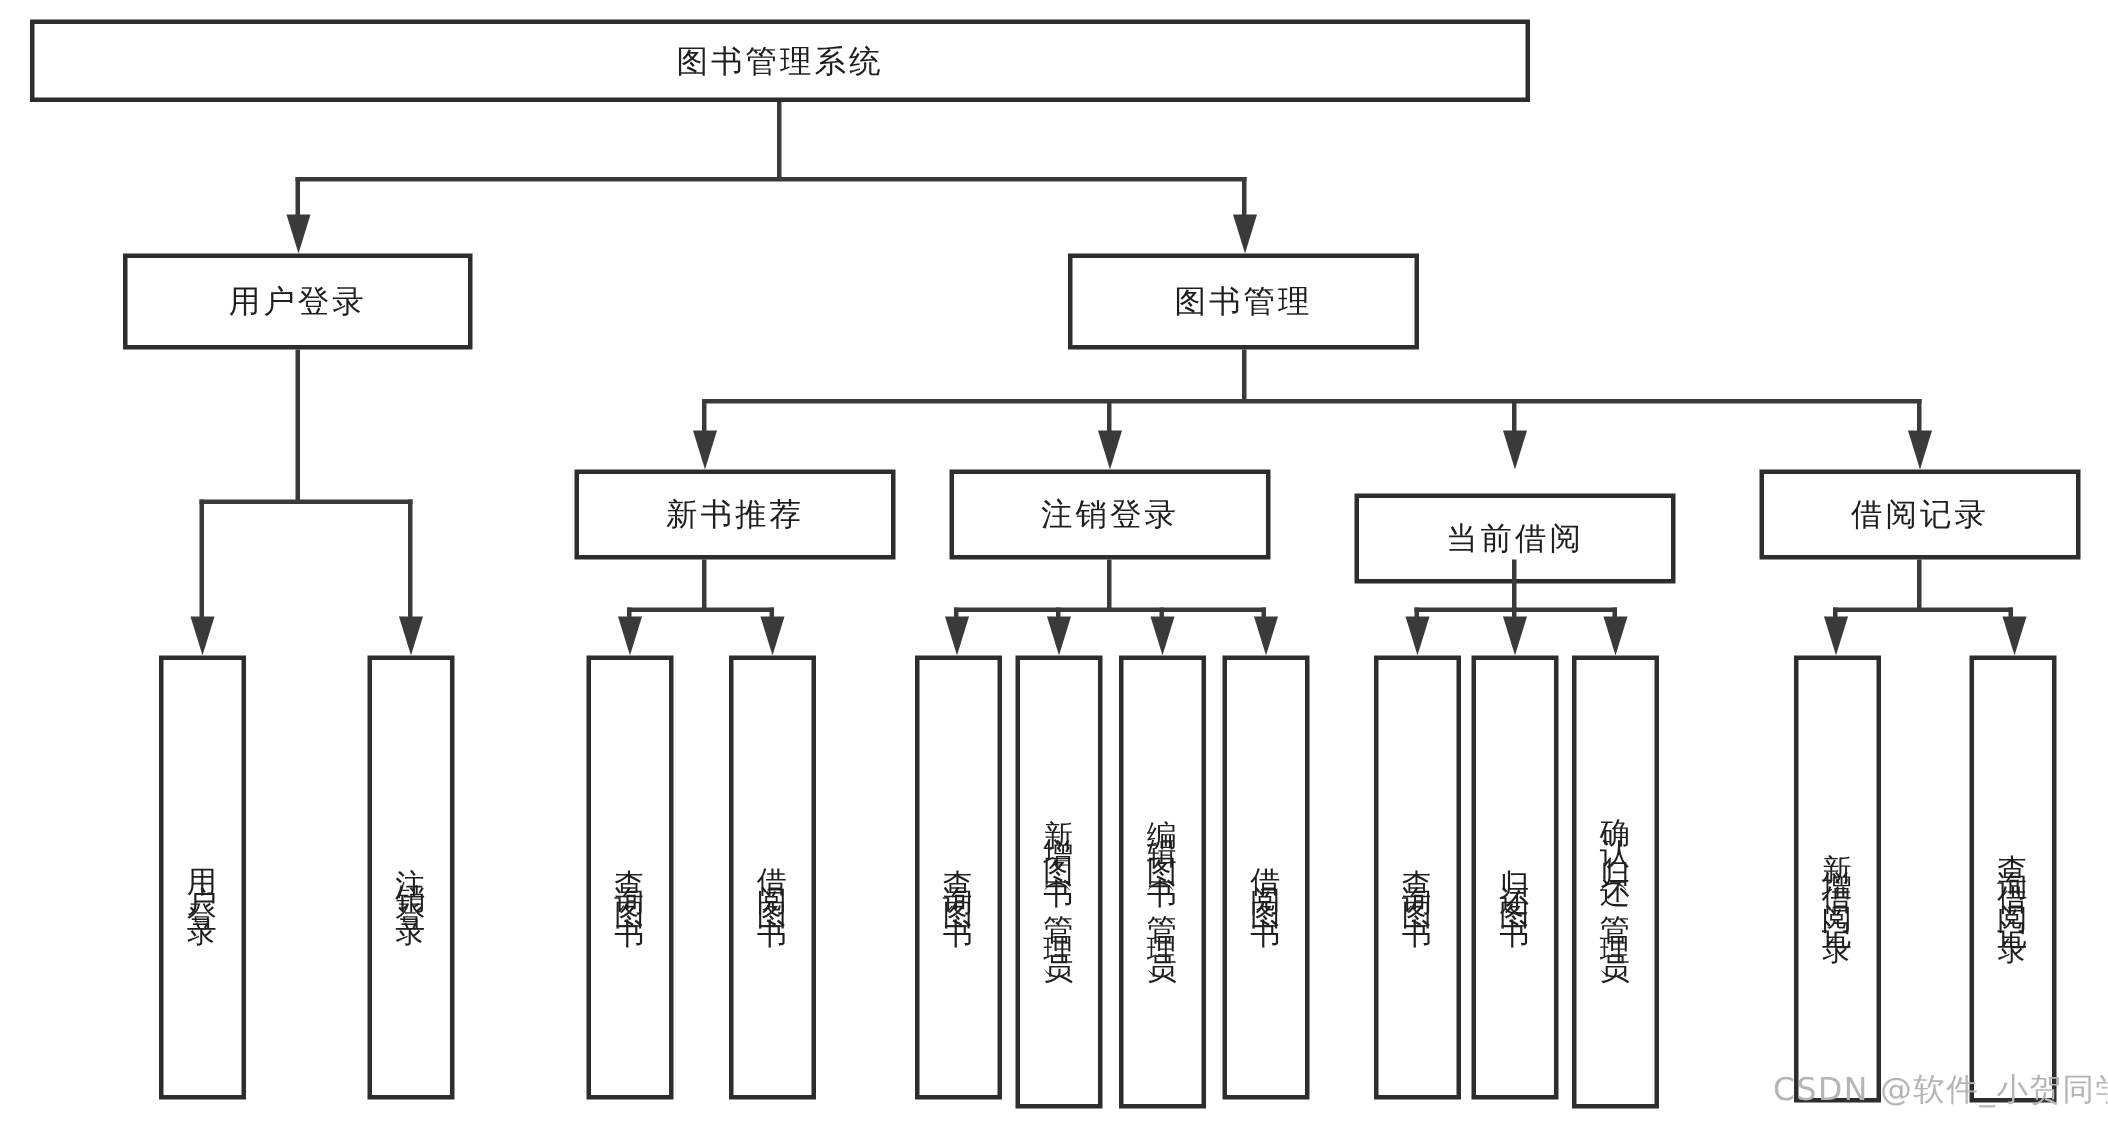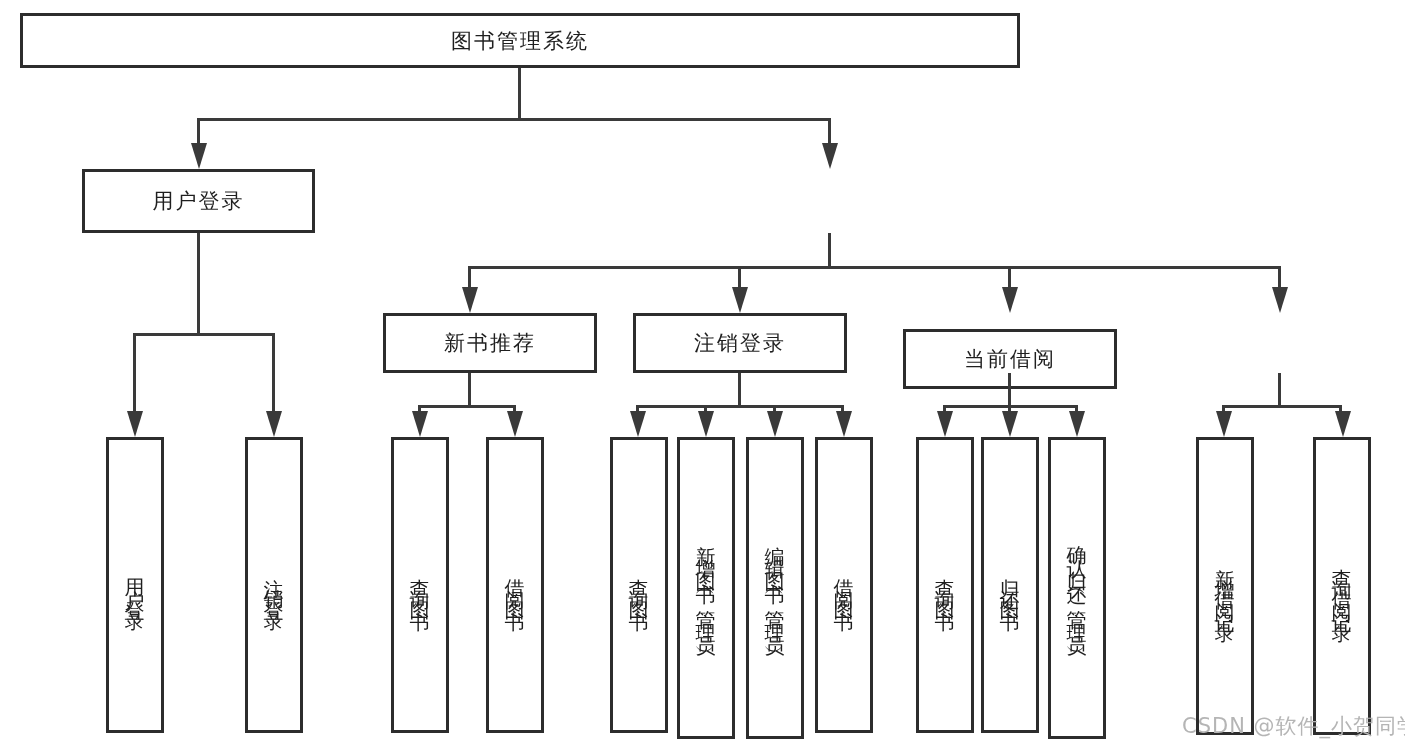--- a/index.html
+++ b/index.html
@@ -45,20 +45,23 @@
   <div class="vline" style="left:518px;top:68px;height:51px"></div>
   <div class="hline" style="left:197px;top:118px;width:634px"></div>
   <div class="vline" style="left:197px;top:118px;height:30px"></div>
   <div class="vline" style="left:828px;top:118px;height:30px"></div>
   <div class="arrow" style="left:191px;top:143px"></div>
   <div class="arrow" style="left:822px;top:143px"></div>
 
   <div class="box hbox" style="left:82px;top:169px;width:233px;height:64px">
     <span>用户登录</span>
   </div>
+  <div class="box hbox" style="left:712px;top:169px;width:234px;height:64px">
+    <span>图书管理</span>
+  </div>
 
   <div class="vline" style="left:197px;top:233px;height:101px"></div>
   <div class="hline" style="left:133px;top:333px;width:142px"></div>
   <div class="vline" style="left:133px;top:333px;height:80px"></div>
   <div class="vline" style="left:272px;top:333px;height:80px"></div>
   <div class="arrow" style="left:127px;top:411px"></div>
   <div class="arrow" style="left:266px;top:411px"></div>
 
   <div class="vline" style="left:828px;top:233px;height:34px"></div>
   <div class="hline" style="left:468px;top:266px;width:813px"></div>
@@ -72,20 +75,23 @@
   <div class="arrow" style="left:1272px;top:287px"></div>
 
   <div class="box hbox" style="left:383px;top:313px;width:214px;height:60px">
     <span>新书推荐</span>
   </div>
   <div class="box hbox" style="left:633px;top:313px;width:214px;height:60px">
     <span>注销登录</span>
   </div>
   <div class="box hbox" style="left:903px;top:329px;width:214px;height:60px">
     <span>当前借阅</span>
+  </div>
+  <div class="box hbox" style="left:1173px;top:313px;width:214px;height:60px">
+    <span>借阅记录</span>
   </div>
 
   <div class="vline" style="left:468px;top:373px;height:33px"></div>
   <div class="hline" style="left:418px;top:405px;width:98px"></div>
   <div class="vline" style="left:418px;top:405px;height:9px"></div>
   <div class="vline" style="left:513px;top:405px;height:9px"></div>
   <div class="arrow" style="left:412px;top:411px"></div>
   <div class="arrow" style="left:507px;top:411px"></div>
 
   <div class="vline" style="left:738px;top:373px;height:33px"></div>

